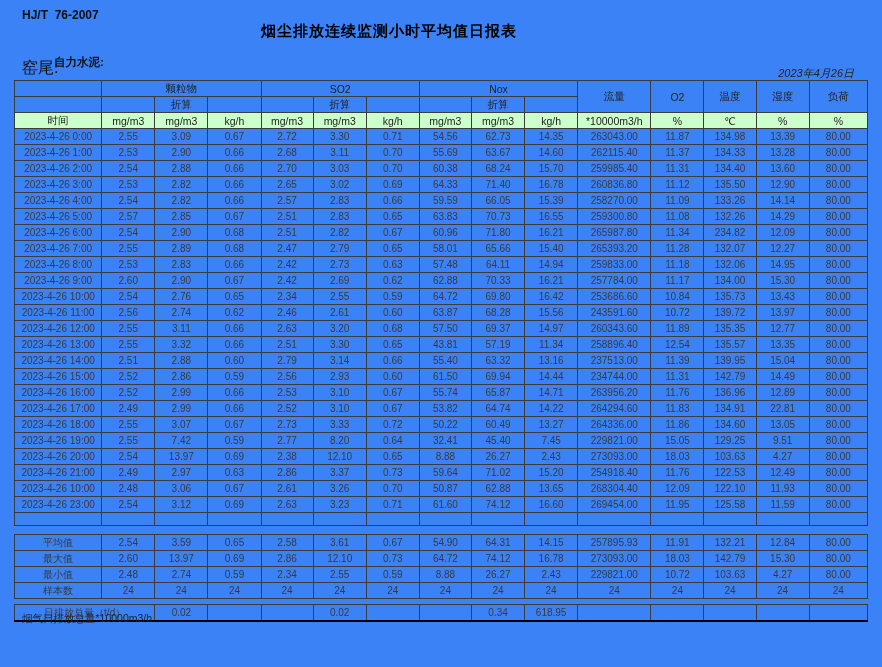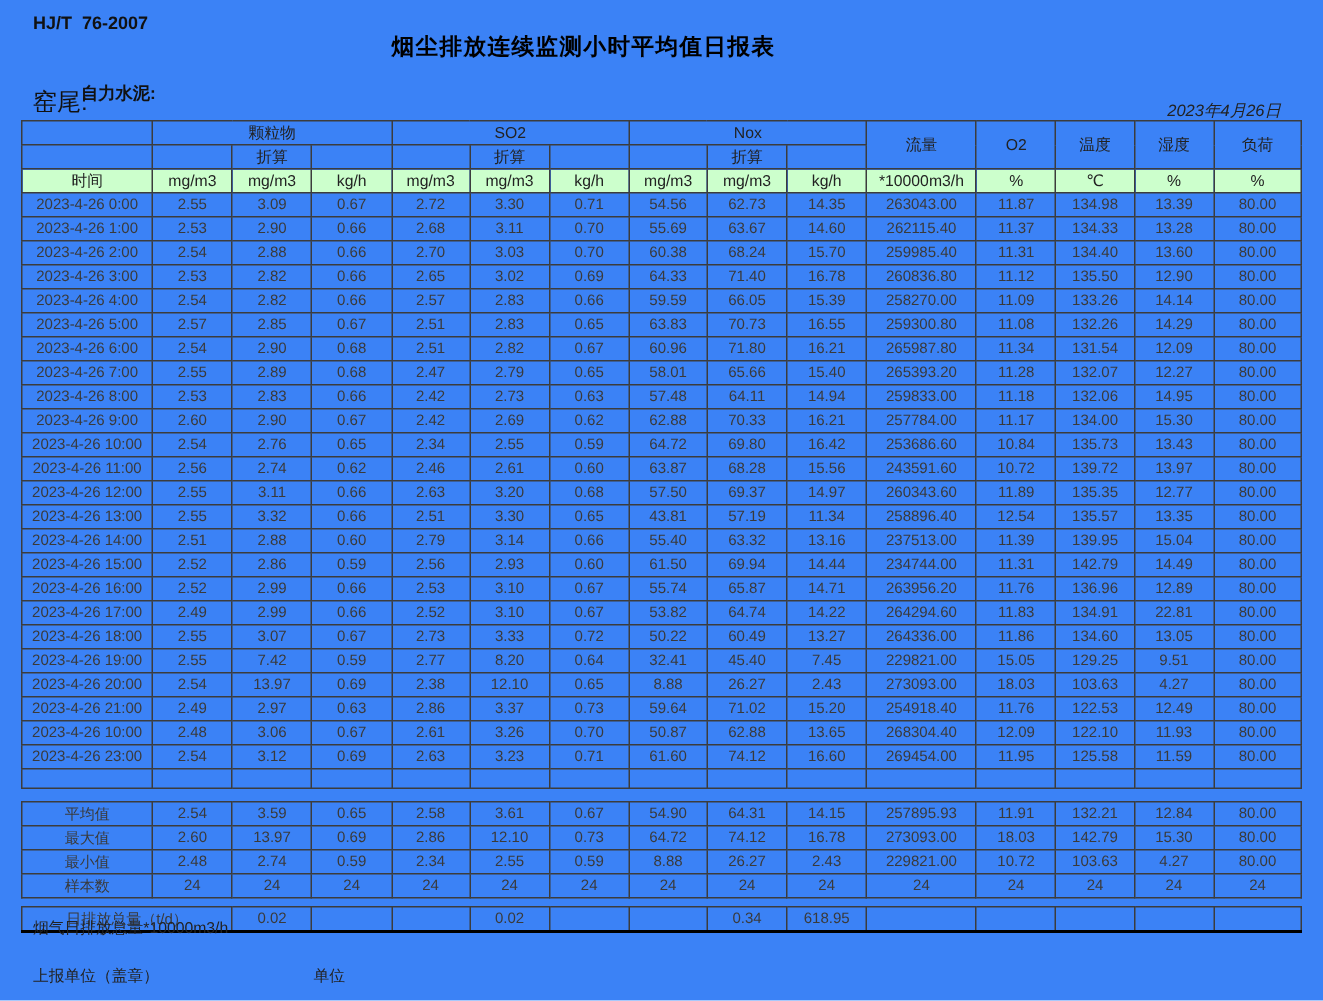--- a/index.html
+++ b/index.html
@@ -229,21 +229,21 @@
             <td>2.90</td>
             <td>0.68</td>
             <td>2.51</td>
             <td>2.82</td>
             <td>0.67</td>
             <td>60.96</td>
             <td>71.80</td>
             <td>16.21</td>
             <td>265987.80</td>
             <td class="o2">11.34</td>
-            <td>131.54</td>
+            <td>234.82</td>
             <td>12.09</td>
             <td>80.00</td>
           </tr>
           <tr>
             <td>2023-4-26 7:00</td>
             <td>2.55</td>
             <td>2.89</td>
             <td>0.68</td>
             <td>2.47</td>
             <td>2.79</td>
@@ -675,17 +675,13 @@
             <td></td>
             <td></td>
             <td></td>
             <td></td>
           </tr>
         </tbody>
     </table>
   </div>
 
   <div class="footer1">烟气日排放总量*10000m3/h</div>
-  <div class="footer2">
-    <span>上报单位（盖章）</span>
-    <span class="unit">单位</span>
-  </div>
 </div>
 
 </body></html>

